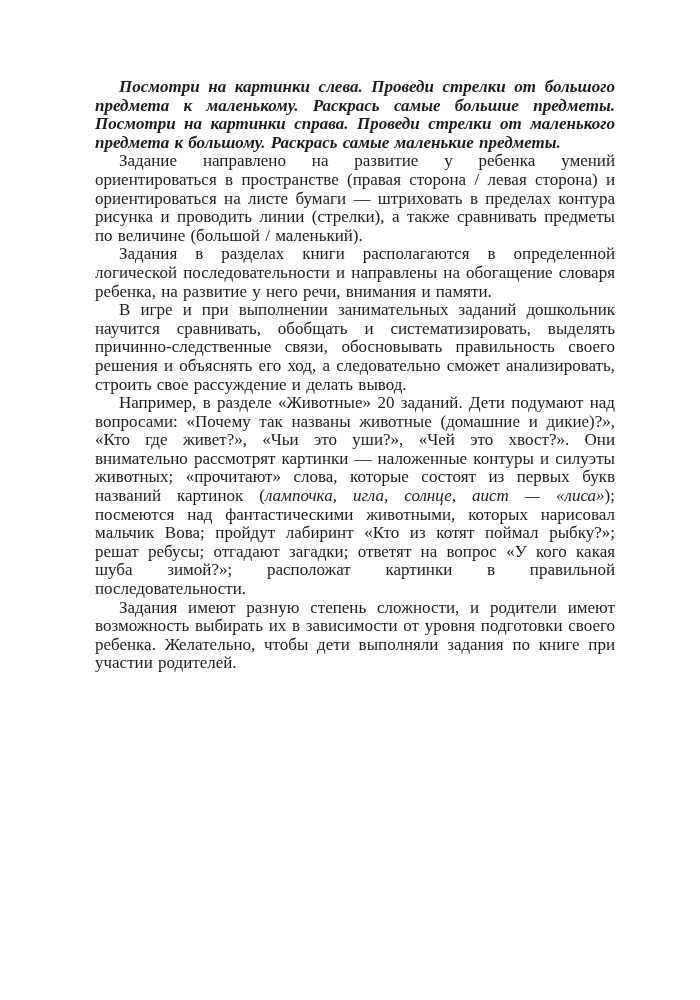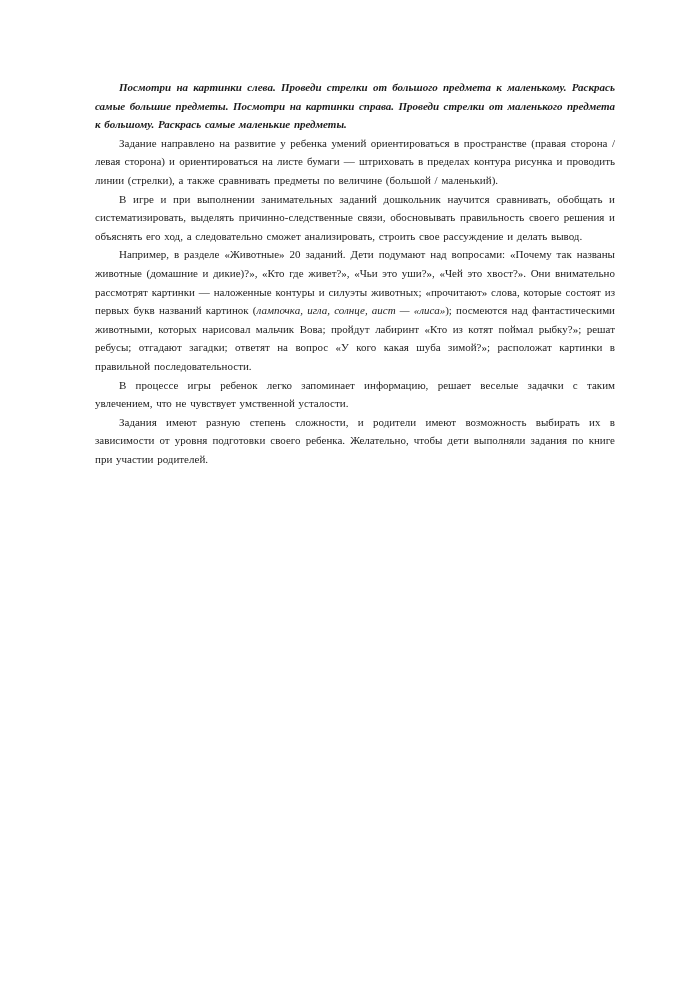--- a/index.html
+++ b/index.html
@@ -18,21 +18,21 @@
     height: 1000px;
     background: #ffffff;
     overflow: hidden;
   }
   .text-block {
     position: absolute;
     left: 95px;
     top: 78px;
     width: 520px;
     color: #1c1c1c;
-    font-size: 11px;
+    font-size: 17px;
     line-height: 18.6px;
     text-align: justify;
     word-spacing: 1px;
   }
   .para {
     margin: 0;
     text-indent: 24px;
   }
   .para.lead {
     font-weight: bold;
@@ -42,18 +42,18 @@
     font-style: italic;
   }
 </style>
 </head>
 <body>
 
 <div class="page">
   <div class="text-block" style="color: rgb(28, 28, 28);">
       <p class="para lead"><span>Посмотри на картинки слева. Проведи стрелки от большого предмета к маленькому. Раскрась самые большие предметы. Посмотри на картинки справа. Проведи стрелки от маленького предмета к большому. Раскрась самые маленькие предметы.</span></p>
       <p class="para body"><span>Задание направлено на развитие у ребенка умений ориентироваться в пространстве (правая сторона / левая сторона) и ориентироваться на листе бумаги — штриховать в пределах контура рисунка и проводить линии (стрелки), а также сравнивать предметы по величине (большой / маленький).</span></p>
+      <p class="para body"><span>Задания в разделах книги располагаются в определенной логической последовательности и направлены на обогащение словаря ребенка, на развитие у него речи, внимания и памяти.</span></p>
       <p class="para body"><span>В игре и при выполнении занимательных заданий дошкольник научится сравнивать, обобщать и систематизировать, выделять причинно-следственные связи, обосновывать правильность своего решения и объяснять его ход, а следовательно сможет анализировать, строить свое рассуждение и делать вывод.</span></p>
       <p class="para body"><span>Например, в разделе «Животные» 20 заданий. Дети подумают над вопросами: «Почему так названы животные (домашние и дикие)?», «Кто где живет?», «Чьи это уши?», «Чей это хвост?». Они внимательно рассмотрят картинки — наложенные контуры и силуэты животных; «прочитают» слова, которые состоят из первых букв названий картинок (</span><span class="italic">лампочка, игла, солнце, аист — «лиса»</span><span>); посмеются над фантастическими животными, которых нарисовал мальчик Вова; пройдут лабиринт «Кто из котят поймал рыбку?»; решат ребусы; отгадают загадки; ответят на вопрос «У кого какая шуба зимой?»; расположат картинки в правильной последовательности.</span></p>
-      <p class="para body"><span>В процессе игры ребенок легко запоминает информацию, решает веселые задачки с таким увлечением, что не чувствует умственной усталости.</span></p>
       <p class="para body"><span>Задания имеют разную степень сложности, и родители имеют возможность выбирать их в зависимости от уровня подготовки своего ребенка. Желательно, чтобы дети выполняли задания по книге при участии родителей.</span></p>
     </div>
 </div>
 
 </body></html>

